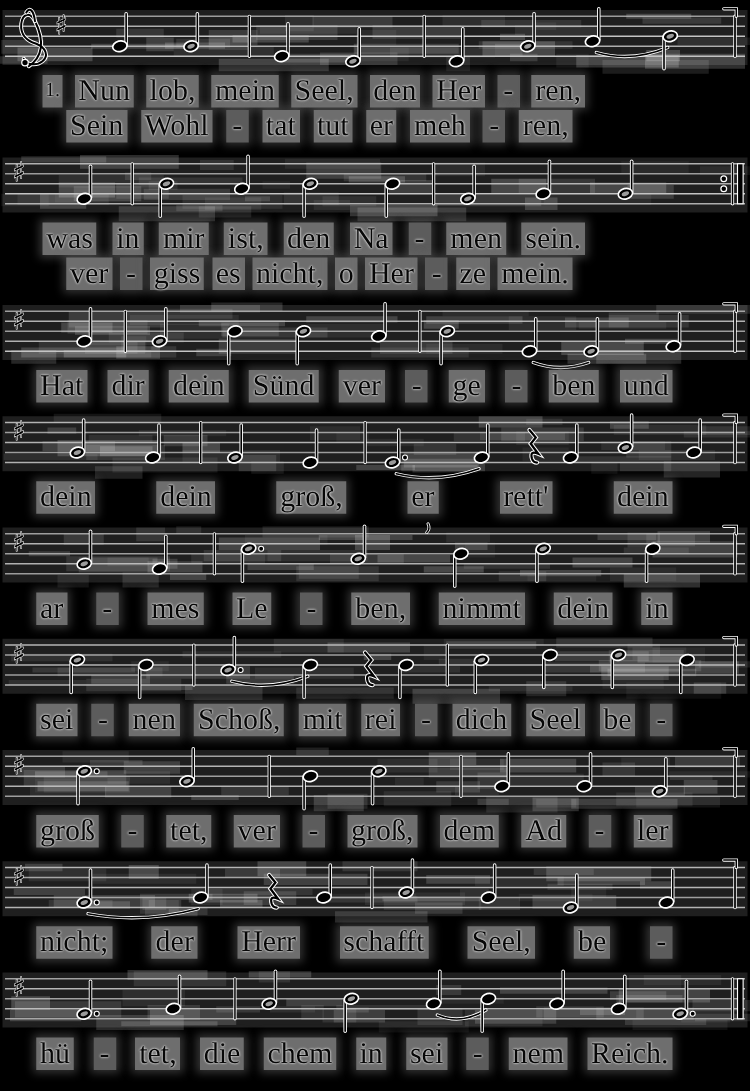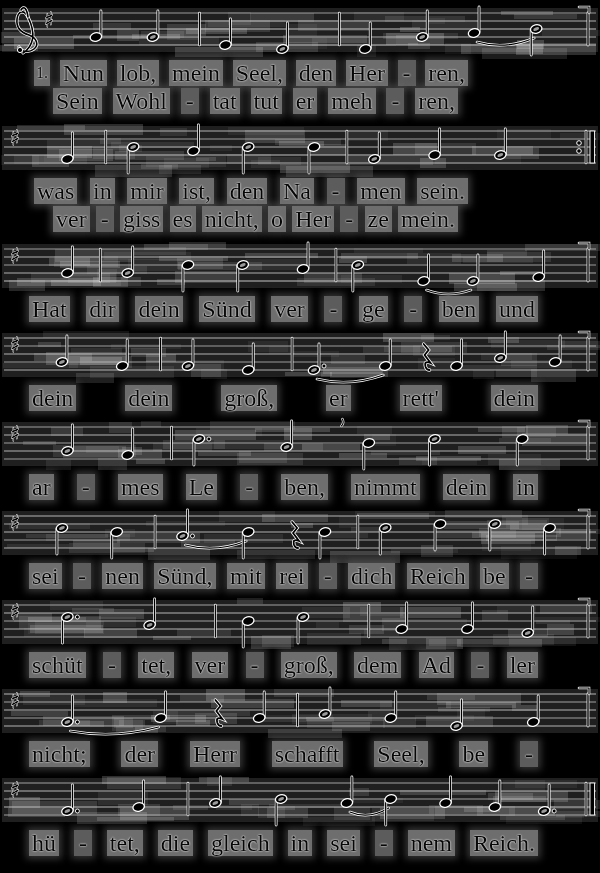--- a/index.html
+++ b/index.html
@@ -816,26 +816,26 @@
           <path d="M588 11 L588 43" fill="none" stroke="#ffffff" stroke-width="2.8" stroke-linecap="round"></path>
           <path d="M588 11 L588 43" fill="none" stroke="#000000" stroke-width="1.4" stroke-linecap="round"></path>
           <path d="M579 5 L589 5 L589 11" fill="none" stroke="#ffffff" stroke-width="2.6" stroke-linecap="round"></path>
           <path d="M579 5 L589 5 L589 11" fill="none" stroke="#000000" stroke-width="1.2" stroke-linecap="round"></path>
         </g>
       </svg>
       <div class="lyr l1">
         <span class="syl">sei</span>
         <span class="syl dash">-</span>
         <span class="syl">nen</span>
-        <span class="syl">Sünd,</span>
+        <span class="syl">Schoß,</span>
         <span class="syl">mit</span>
         <span class="syl">rei</span>
         <span class="syl dash">-</span>
         <span class="syl">dich</span>
-        <span class="syl">Reich</span>
+        <span class="syl">Seel</span>
         <span class="syl">be</span>
         <span class="syl dash">-</span>
       </div>
     </div>
     <div class="system">
       <svg width="600" height="58" viewBox="0 0 600 58">
         <rect x="2" y="6" width="596" height="44" fill="#1f1f1f"></rect>
         <rect x="262" y="41" width="32" height="12" fill="#ffffff" opacity="0.11"></rect>
         <rect x="343" y="20" width="64" height="8" fill="#ffffff" opacity="0.15"></rect>
         <rect x="382" y="24" width="26" height="13" fill="#ffffff" opacity="0.11"></rect>
@@ -935,21 +935,21 @@
           <ellipse cx="527.72" cy="39" rx="3.1" ry="1.7" transform="rotate(-22 527.72 39)" fill="#9a9a9a"></ellipse>
         </g>
         <g>
           <path d="M588 11 L588 43" fill="none" stroke="#ffffff" stroke-width="2.8" stroke-linecap="round"></path>
           <path d="M588 11 L588 43" fill="none" stroke="#000000" stroke-width="1.4" stroke-linecap="round"></path>
           <path d="M579 5 L589 5 L589 11" fill="none" stroke="#ffffff" stroke-width="2.6" stroke-linecap="round"></path>
           <path d="M579 5 L589 5 L589 11" fill="none" stroke="#000000" stroke-width="1.2" stroke-linecap="round"></path>
         </g>
       </svg>
       <div class="lyr l1">
-        <span class="syl">schüt</span>
+        <span class="syl">groß</span>
         <span class="syl dash">-</span>
         <span class="syl">tet,</span>
         <span class="syl">ver</span>
         <span class="syl dash">-</span>
         <span class="syl">groß,</span>
         <span class="syl">dem</span>
         <span class="syl">Ad</span>
         <span class="syl dash">-</span>
         <span class="syl">ler</span>
       </div>
@@ -1191,21 +1191,21 @@
           <path d="M586 11 L586 43" fill="none" stroke="#ffffff" stroke-width="2.6" stroke-linecap="round"></path>
           <path d="M586 11 L586 43" fill="none" stroke="#000000" stroke-width="1.2" stroke-linecap="round"></path>
           <rect x="590" y="11" width="4.5" height="32" fill="#000000" stroke="#ffffff" stroke-width="0.9"></rect>
         </g>
       </svg>
       <div class="lyr l1">
         <span class="syl">hü</span>
         <span class="syl dash">-</span>
         <span class="syl">tet,</span>
         <span class="syl">die</span>
-        <span class="syl">gleich</span>
+        <span class="syl">chem</span>
         <span class="syl">in</span>
         <span class="syl">sei</span>
         <span class="syl dash">-</span>
         <span class="syl">nem</span>
         <span class="syl">Reich.</span>
       </div>
     </div>
   </div>
 
 </body></html>

